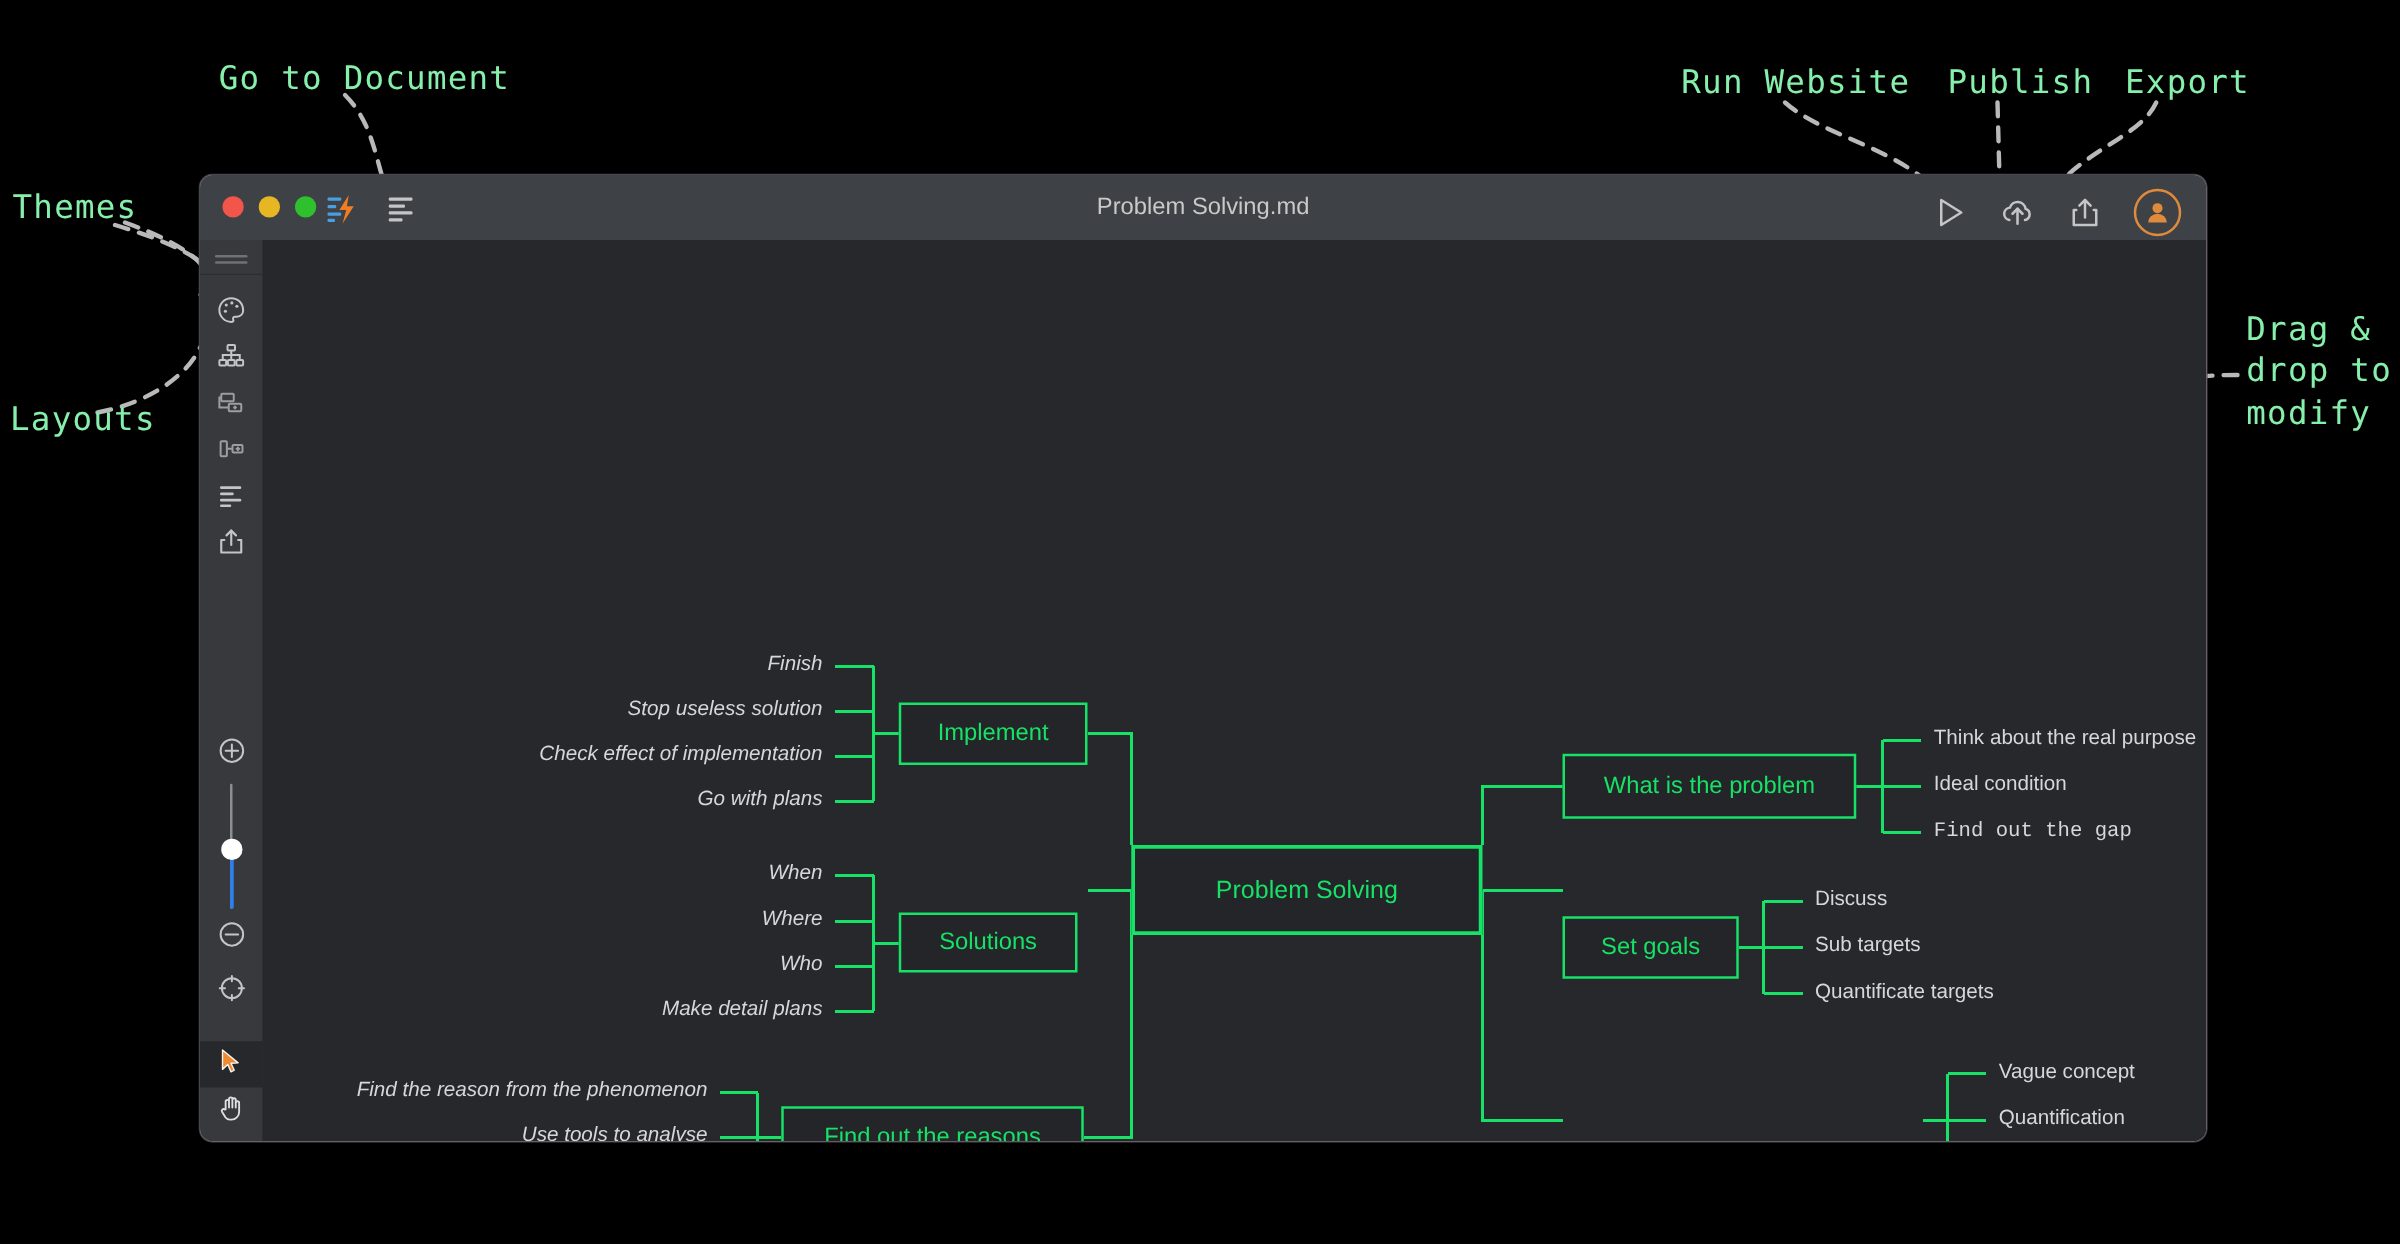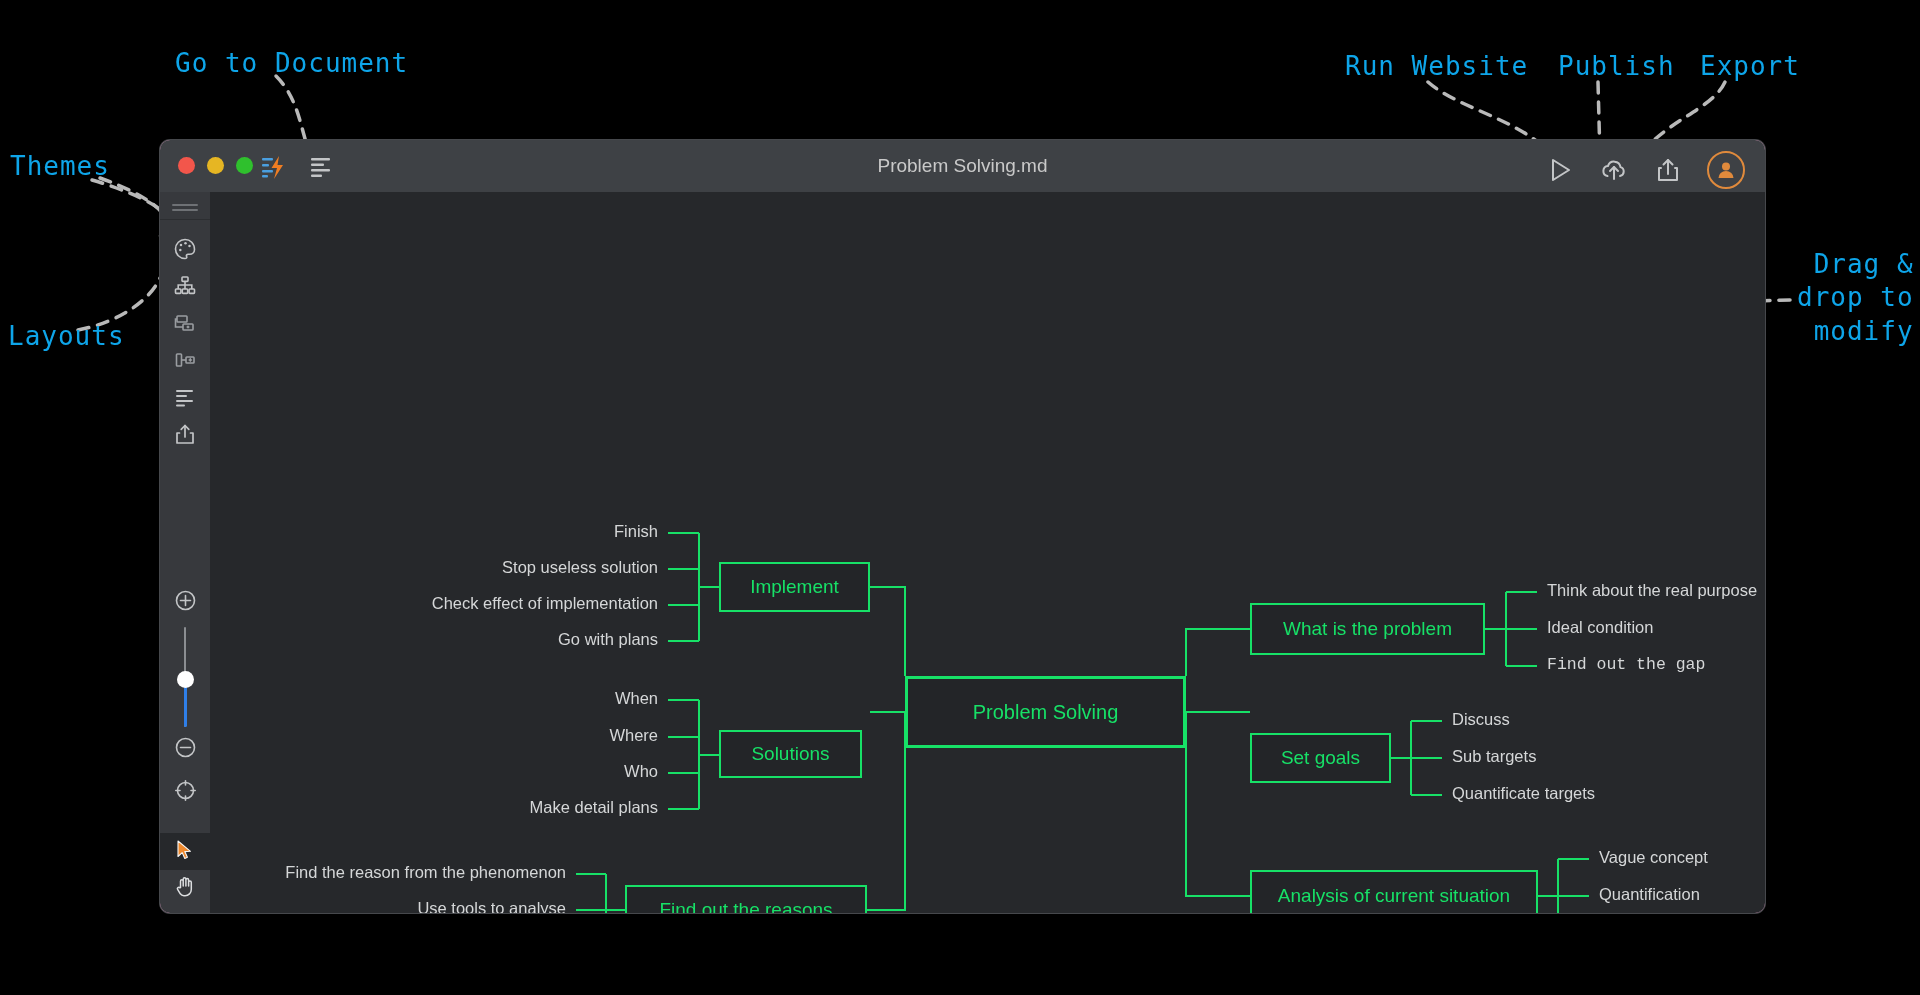--- a/index.html
+++ b/index.html
@@ -1,21 +1,21 @@
 <!DOCTYPE html>
 <html><head>
 <meta charset="utf-8">
 <style>
   html,body{margin:0;padding:0;background:#000;}
   body{width:1920px;height:995px;position:relative;overflow:hidden;
        font-family:"Liberation Sans",sans-serif;}
 
   
-  .anno{position:absolute;color:#0ea5e9;font-family:"DejaVu Sans Mono",monospace;
-        font-size:26px;letter-spacing:1px;white-space:pre-line;line-height:1.28;text-align:right;}
+  .anno{position:absolute;color:#86efac;font-family:"DejaVu Sans Mono",monospace;
+        font-size:26px;letter-spacing:1px;white-space:pre-line;line-height:1.28;}
   .anno-svg{position:absolute;left:0;top:0;width:1920px;height:995px;pointer-events:none;}
 
   
   #app-window{position:absolute;left:160px;top:140px;width:1605px;height:773px;
     background:#f9a8d4;border-radius:10px;overflow:hidden;
     box-shadow:0 0 0 1px #46484c;}
   #titlebar{height:52px;background:#3e4145;position:relative;
     border-bottom:1px solid #2e3033;}
   #title-text{position:absolute;left:0;right:0;top:0;line-height:52px;text-align:center;
     color:#c9c9c9;font-size:19px;}
@@ -47,21 +47,21 @@
   
   #canvas{position:absolute;left:50px;top:52px;right:0;bottom:0;background:#26282b;overflow:hidden;}
   #mm-svg{position:absolute;left:0;top:0;width:1555px;height:721px;}
 
   .node{position:absolute;box-sizing:border-box;border:2.5px solid #17e167;
     background:#232528;color:#17e167;display:flex;align-items:center;justify-content:center;
     cursor:pointer;}
   .node.root{border-width:3px;font-size:20px;}
   .node.lvl2{font-size:19px;}
   .leaf{position:absolute;color:#d5d7d8;font-size:16.5px;white-space:nowrap;cursor:pointer;}
-  .leaf.r{text-align:left;}
+  .leaf.r{text-align:left;font-style:italic;}
 </style>
 </head>
 <body>
 
 <svg class="anno-svg">
   <g stroke="#b9b9b9" stroke-width="3.5" fill="none" stroke-dasharray="11 9" stroke-linecap="round">
     <path d="M100 178 C 150 196, 180 218, 160 235" transform="translate(0,0)"></path>
     <path d="M92 180 C 160 200, 190 225, 160 236"></path>
     <path d="M78 330 C 120 322, 150 300, 160 278"></path>
     <path d="M276 76 C 300 100, 300 130, 312 160"></path>
@@ -353,23 +353,20 @@
     </div>
     <div class="node lvl2" style="left:415px;top:693px;width:242px;height:50px;">
       <span>Find out the reasons</span>
     </div>
     <div class="node lvl2" style="left:1040px;top:411px;width:235px;height:52px;">
       <span>What is the problem</span>
     </div>
     <div class="node lvl2" style="left:1040px;top:541px;width:141px;height:50px;">
       <span>Set goals</span>
     </div>
-    <div class="node lvl2" style="left:1040px;top:678px;width:288px;height:52px;">
-      <span>Analysis of current situation</span>
-    </div>
 
     <div class="leaf r" style="right:1107px;top:330px;">Finish</div>
     <div class="leaf r" style="right:1107px;top:366px;">Stop useless solution</div>
     <div class="leaf r" style="right:1107px;top:402px;">Check effect of implementation</div>
     <div class="leaf r" style="right:1107px;top:438px;">Go with plans</div>
 
     <div class="leaf r" style="right:1107px;top:497px;">When</div>
     <div class="leaf r" style="right:1107px;top:534px;">Where</div>
     <div class="leaf r" style="right:1107px;top:570px;">Who</div>
     <div class="leaf r" style="right:1107px;top:606px;">Make detail plans</div>

